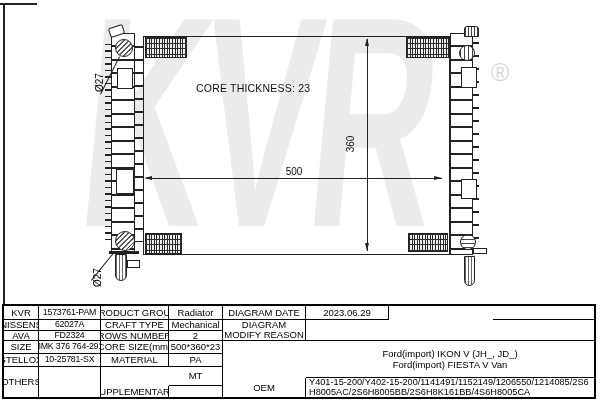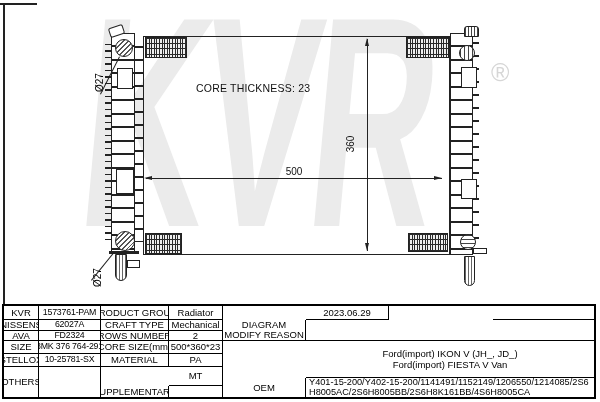--- a/index.html
+++ b/index.html
@@ -161,20 +161,21 @@
   <div class="abs draw leader leader-top"></div>
   <div class="abs draw dia-label dia-bot">Ø27</div>
   <div class="abs draw leader leader-bot"></div>
 
   <div class="abs spec">
 
     <div class="c" style="grid-area:1/1">KVR</div>
     <div class="c num" style="grid-area:1/2">1573761-PAM</div>
     <div class="c" style="grid-area:1/3">PRODUCT GROUP</div>
     <div class="c" style="grid-area:1/4">Radiator</div>
+    <div class="c" style="grid-area:1/5">DIAGRAM DATE</div>
     <div class="c" style="grid-area:1/6">2023.06.29</div>
     <div class="c nr" style="grid-area:1/8"></div>
 
     <div class="c" style="grid-area:2/1">NISSENS</div>
     <div class="c num" style="grid-area:2/2">62027A</div>
     <div class="c" style="grid-area:2/3">CRAFT TYPE</div>
     <div class="c" style="grid-area:2/4">Mechanical</div>
     <div class="c wrap" style="grid-area:2/5/span 2/6">DIAGRAM MODIFY REASON</div>
     <div class="c nr" style="grid-area:2/6/span 2/span 3"></div>
 

